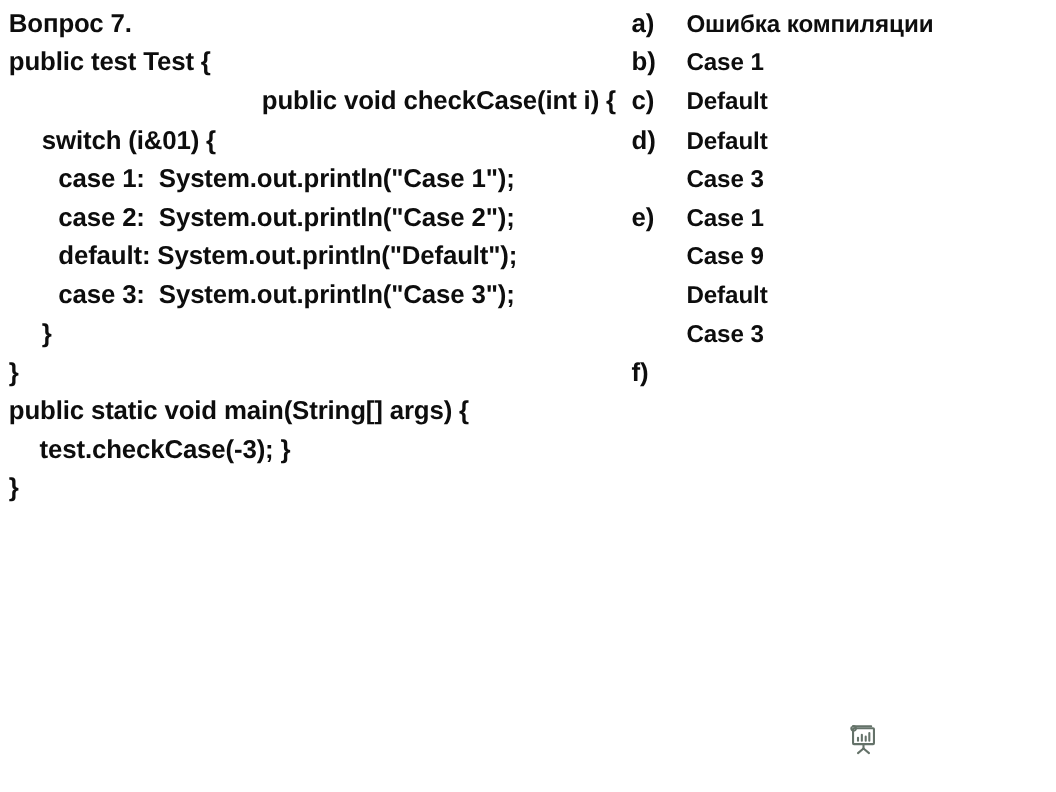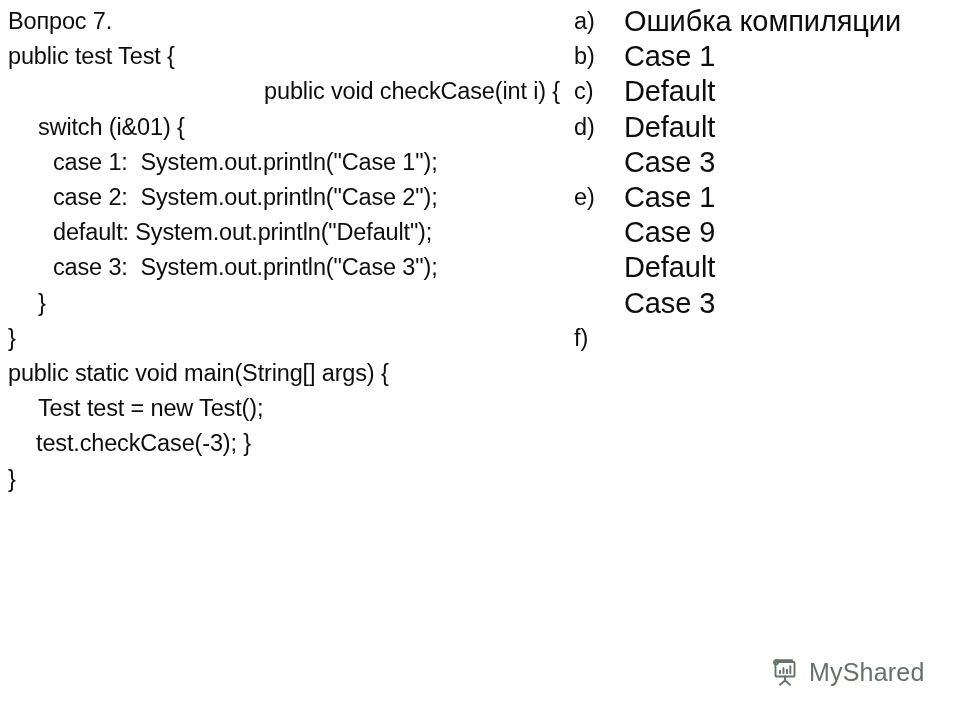--- a/index.html
+++ b/index.html
@@ -16,20 +16,21 @@
     color: #0d0d0d;
     position: relative;
   }
 
   
   .slide {
     position: relative;
     width: 960px;
     height: 560px;
     background: #ffffff;
+    font-weight: bold;
   }
 
   
   .code-column {
     position: absolute;
     left: 8px;
     top: 4px;
     width: 552px;
   }
 
@@ -70,21 +71,21 @@
     padding-left: 8px;
     white-space: pre;
   }
 
   .option-lines {
     flex: 1 1 auto;
     min-width: 0;
   }
 
   .option-text {
-    font-size: 29px;
+    font-size: 22px;
     line-height: 35.2px;
     color: #0d0d0d;
     white-space: pre;
     letter-spacing: -0.1px;
   }
 
   
   .watermark {
     position: absolute;
     left: 768px;
@@ -120,21 +121,20 @@
         <div class="code-line ind-0">public test Test {</div>
         <div class="code-line ind-1">public void checkCase(int i) {</div>
         <div class="code-line ind-2">switch (i&amp;01) {</div>
         <div class="code-line ind-3">case 1:  System.out.println("Case 1");</div>
         <div class="code-line ind-3">case 2:  System.out.println("Case 2");</div>
         <div class="code-line ind-3">default: System.out.println("Default");</div>
         <div class="code-line ind-3">case 3:  System.out.println("Case 3");</div>
         <div class="code-line ind-2">}</div>
         <div class="code-line ind-0">}</div>
         <div class="code-line ind-0">public static void main(String[] args) {</div>
-        <div class="code-line ind-2">Test test = new Test();</div>
         <div class="code-line ind-4">test.checkCase(-3); }</div>
         <div class="code-line ind-0">}</div>
       </div>
   </div>
 
   <div class="options-column">
     <div id="options-host">
         <div class="option-row">
           <div class="option-marker">a)</div>
           <div class="option-lines">
@@ -185,16 +185,15 @@
         <path d="M6.2 6.2 a2.1 2.1 0 1 0 1.3 -1.0"></path>
         <path d="M17 21.5 v4"></path>
         <path d="M17 25.5 l-5 4.2"></path>
         <path d="M17 25.5 l5 4.2"></path>
         <path d="M12 18.3 v-2.6"></path>
         <path d="M15.5 18.3 v-5.4"></path>
         <path d="M19 18.3 v-3.6"></path>
         <path d="M22.3 18.3 v-7"></path>
       </svg>
     </span>
-    <span class="watermark-text">MyShared</span>
   </div>
 
 </div>
 
 </body></html>

